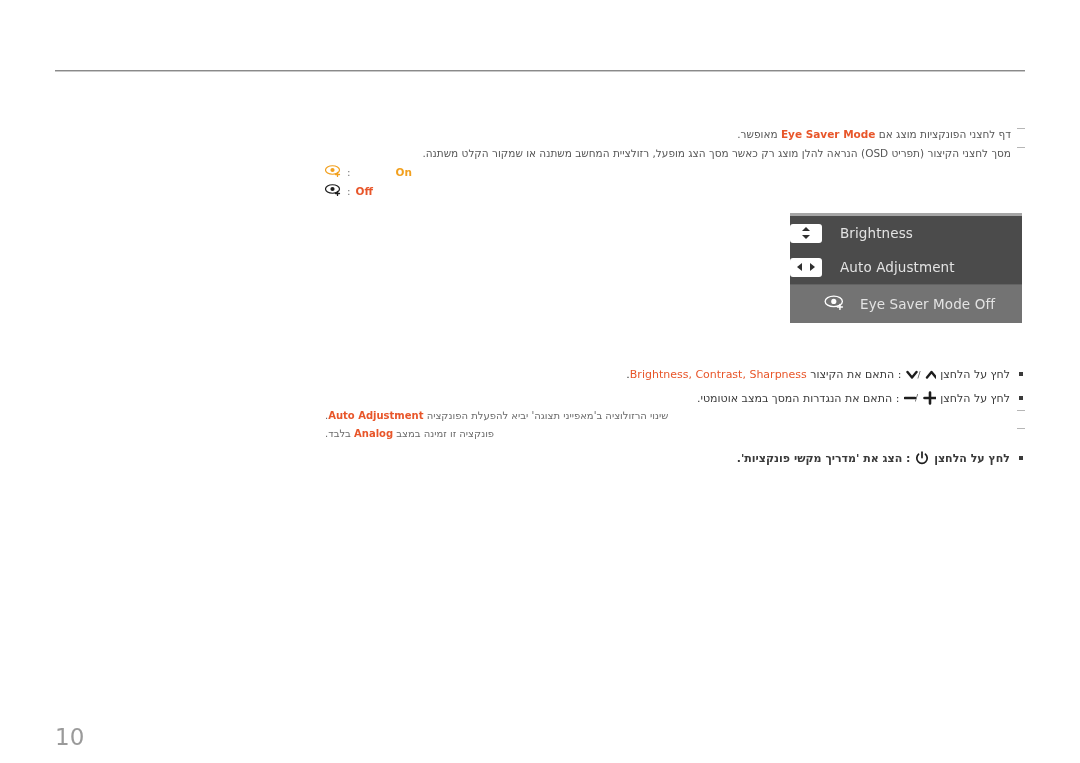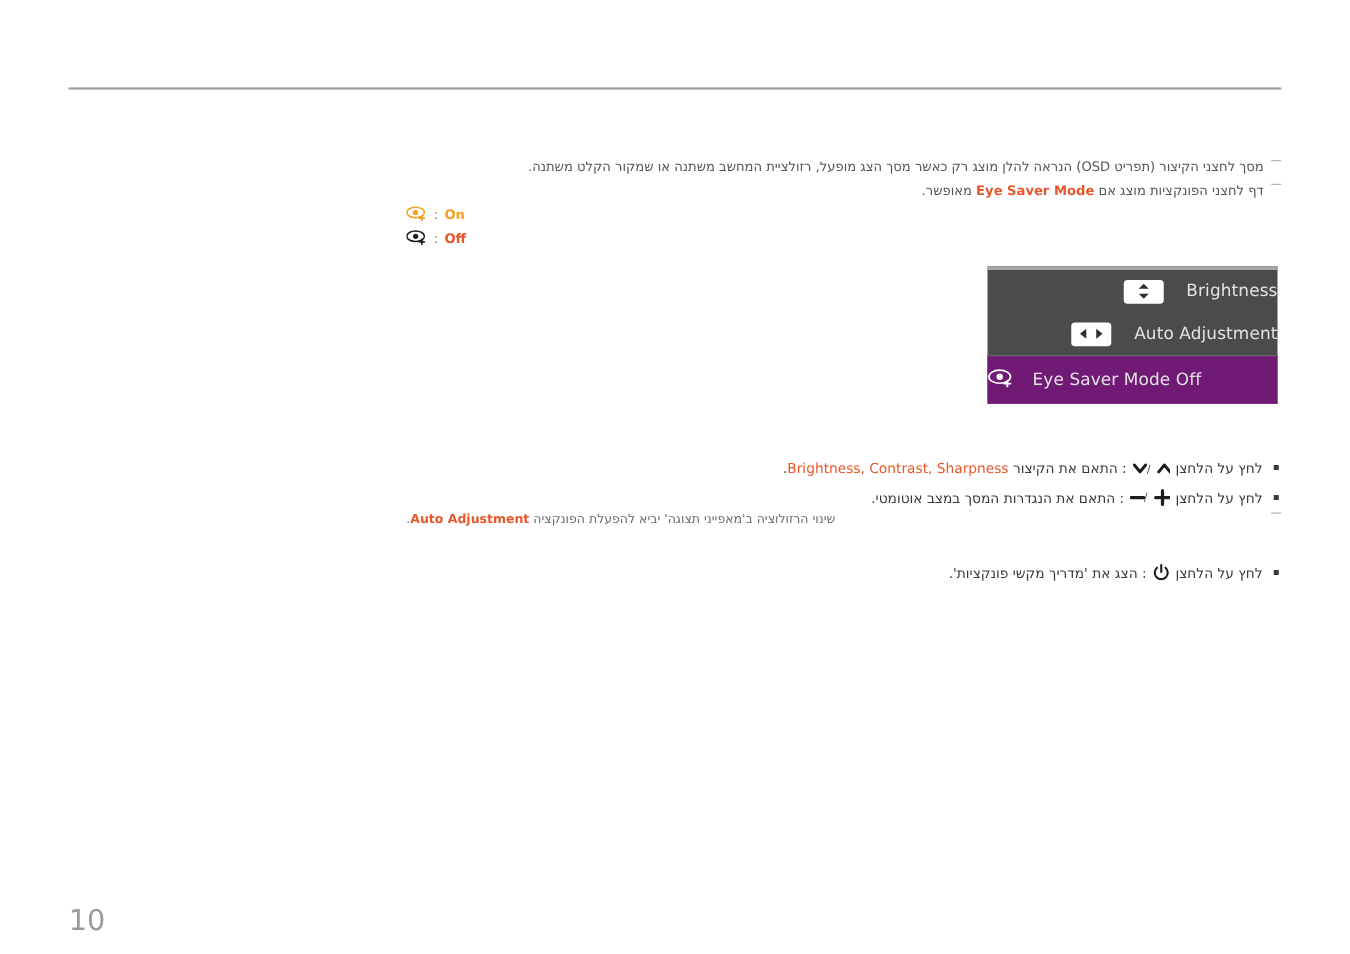--- a/index.html
+++ b/index.html
@@ -97,21 +97,21 @@
     align-items: center;
     gap: 5px;
     height: 19px;
   }
   .eye-row .state {
     font-size: 10.5px;
     font-weight: 700;
     color: #e8562a;
     direction: ltr;
   }
-  .eye-row .state.on { color: #f2a01e; }
+  .eye-row .state.on { color: #f2a01e; margin-left: 40px; }
   .eye-row .colon {
     font-size: 10.5px;
     color: #777;
   }
   .eye-glyph { display: block; }
 
   
   .osd {
     position: absolute;
     left: 790px;
@@ -120,45 +120,45 @@
     background: #4b4b4b;
     border-top: 3px solid #a6a6a6;
     direction: ltr;
     text-align: left;
     box-sizing: border-box;
   }
   .osd-item {
     display: flex;
     align-items: center;
     height: 34px;
-    justify-content: flex-end;
   }
   .osd-key {
     width: 32px;
     height: 19px;
     background: #ffffff;
     border-radius: 3px;
     display: flex;
     align-items: center;
     justify-content: center;
     flex: 0 0 auto;
   }
   .osd-label {
     margin-left: 18px;
     font-size: 13.5px;
     color: #e3e3e3;
     font-weight: 400;
     letter-spacing: 0.1px;
   }
   .osd-footer {
-    background: #701a75;
+    background: #737373;
     border-top: 1px solid #636363;
     height: 38px;
     display: flex;
     align-items: center;
+    padding-left: 34px;
   }
   .osd-footer .osd-label { margin-left: 14px; }
 
   
   .bullets {
     position: absolute;
     right: 55px;
     top: 364px;
     width: 700px;
     direction: rtl;
@@ -203,20 +203,21 @@
   }
   .sub-notes .note { font-size: 10px; line-height: 16px; color: #6a6a6a; }
 
   .bullet-last {
     position: absolute;
     right: 55px;
     top: 448px;
     width: 700px;
     direction: rtl;
     text-align: right;
+    font-weight: bold;
   }
 
   
   .page-number {
     position: absolute;
     left: 55px;
     bottom: 13px;
     font-size: 23px;
     color: #9a9a9a;
     font-weight: 400;
@@ -228,26 +229,26 @@
 
 <div class="page">
 
   <div class="top-rule"></div>
 
 
   <div class="notes">
 
     <div class="note">
       <span class="dash"></span>
-      <span>מסך לחצני הקיצור (תפריט OSD) הנראה להלן מוצג רק כאשר מסך הצג מופעל, רזולציית המחשב משתנה או שמקור הקלט משתנה.</span>
+      <span>דף לחצני הפונקציות מוצג אם </span><span class="hl">Eye Saver Mode</span><span> מאופשר.</span>
     </div>
 
     <div class="note">
       <span class="dash"></span>
-      <span>דף לחצני הפונקציות מוצג אם </span><span class="hl">Eye Saver Mode</span><span> מאופשר.</span>
+      <span>מסך לחצני הקיצור (תפריט OSD) הנראה להלן מוצג רק כאשר מסך הצג מופעל, רזולציית המחשב משתנה או שמקור הקלט משתנה.</span>
     </div>
 
   </div>
 
   <div class="eye-rows">
 
     <div class="eye-row">
       <span class="eye-glyph">
         <svg width="17" height="13" viewBox="0 0 34 26" xmlns="http://www.w3.org/2000/svg">
           <ellipse cx="15" cy="12" rx="14" ry="8.5" fill="none" stroke="#f2a01e" stroke-width="2.4"></ellipse>
@@ -335,20 +336,24 @@
 
   </div>
 
   <div class="sub-notes">
 
     <div class="note">
       <span class="dash"></span>
       <span>שינוי הרזולוציה ב'מאפייני תצוגה' יביא להפעלת הפונקציה </span><span class="hl">Auto Adjustment</span><span>.</span>
     </div>
 
+    <div class="note">
+      <span class="dash"></span>
+      <span>פונקציה זו זמינה במצב </span><span class="hl">Analog</span><span> בלבד.</span>
+    </div>
 
   </div>
 
   <div class="bullet-last">
     <div class="bullet">
       <span class="dot"></span>
       <span>לחץ על הלחצן </span><span class="keyglyph">
         <svg width="14" height="14" viewBox="0 0 14 14" xmlns="http://www.w3.org/2000/svg">
           <path d="M3.6 3.2 A5.2 5.2 0 1 0 10.4 3.2" fill="none" stroke="#1d1d1d" stroke-width="1.7" stroke-linecap="round"></path>
           <path d="M7 1 L7 6.6" stroke="#1d1d1d" stroke-width="1.7" stroke-linecap="round"></path>

